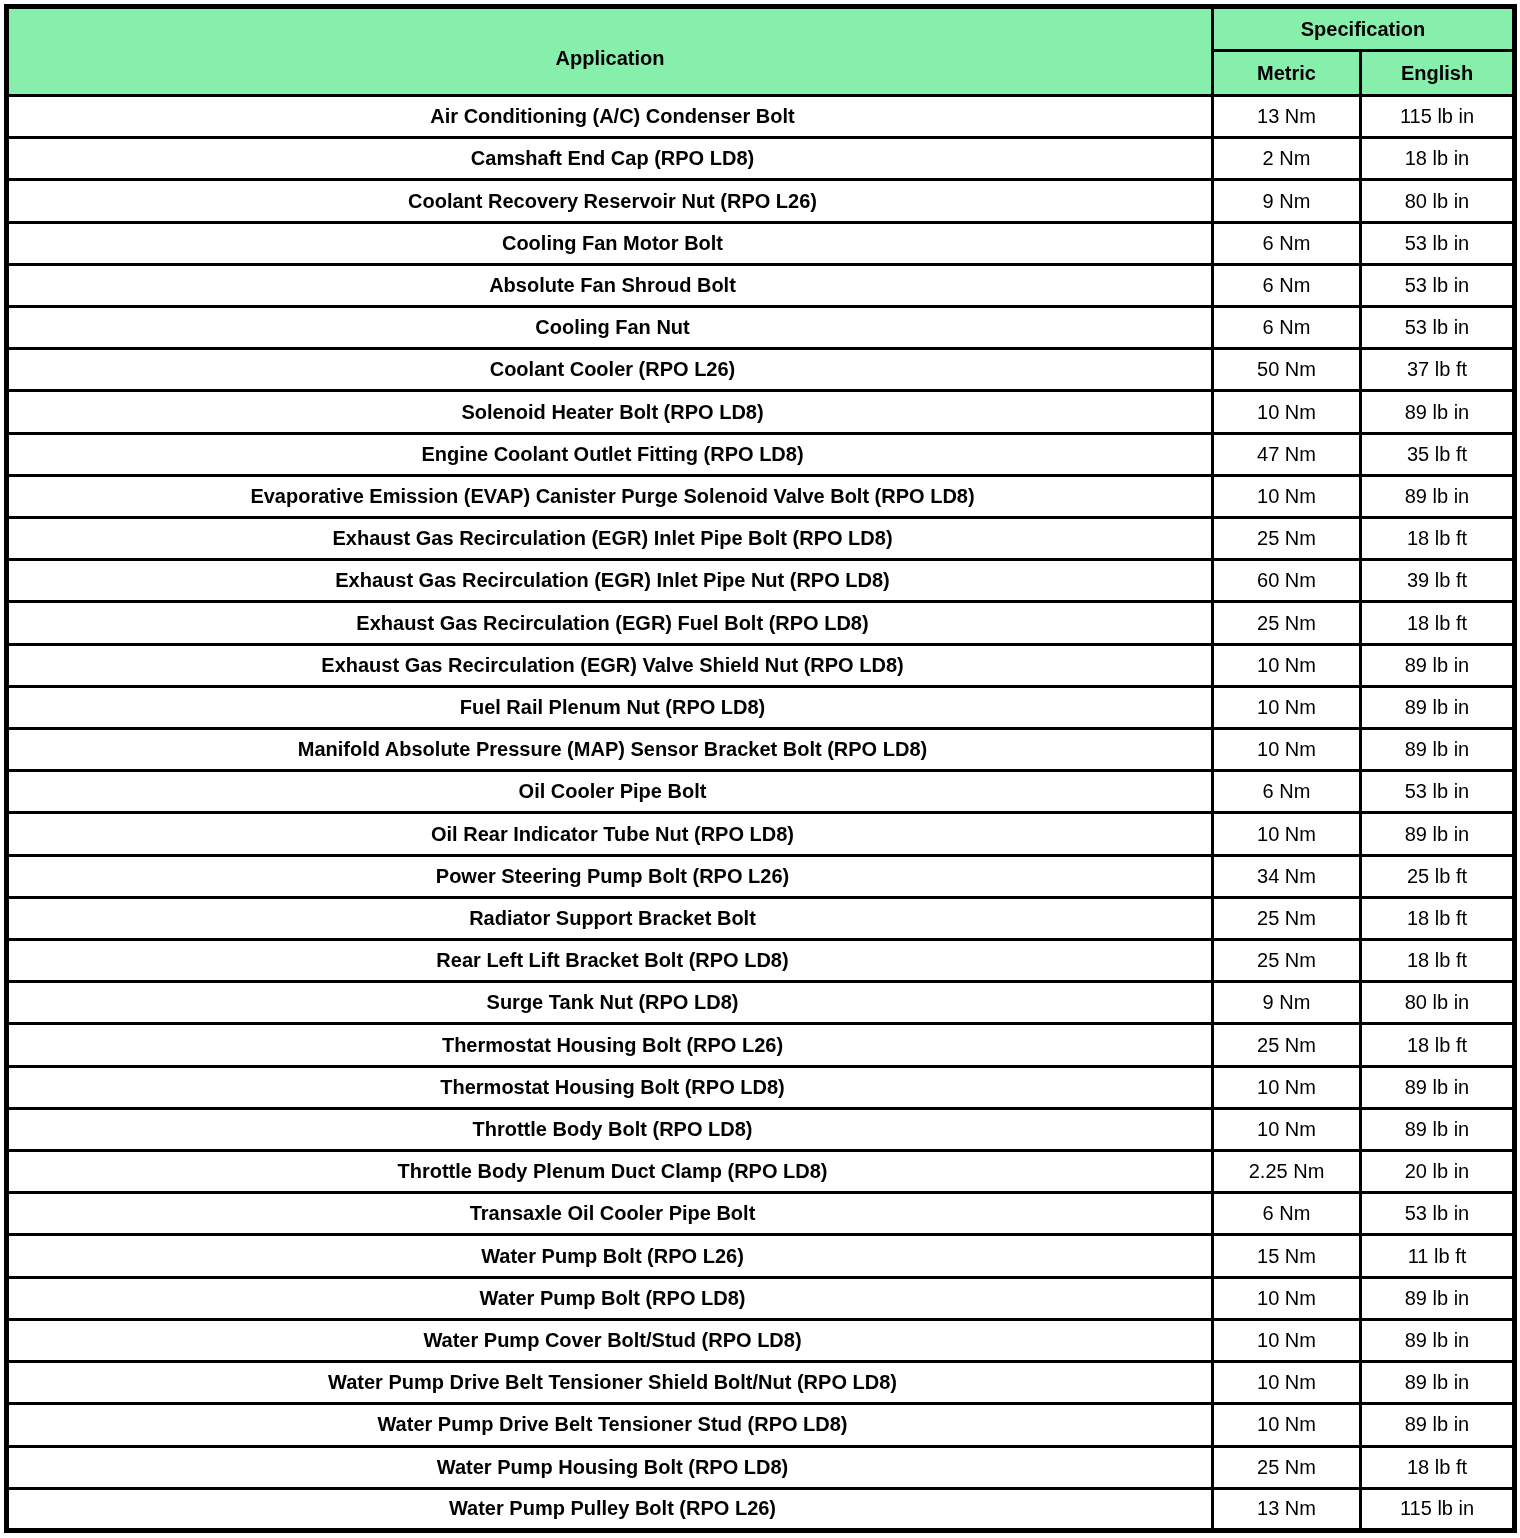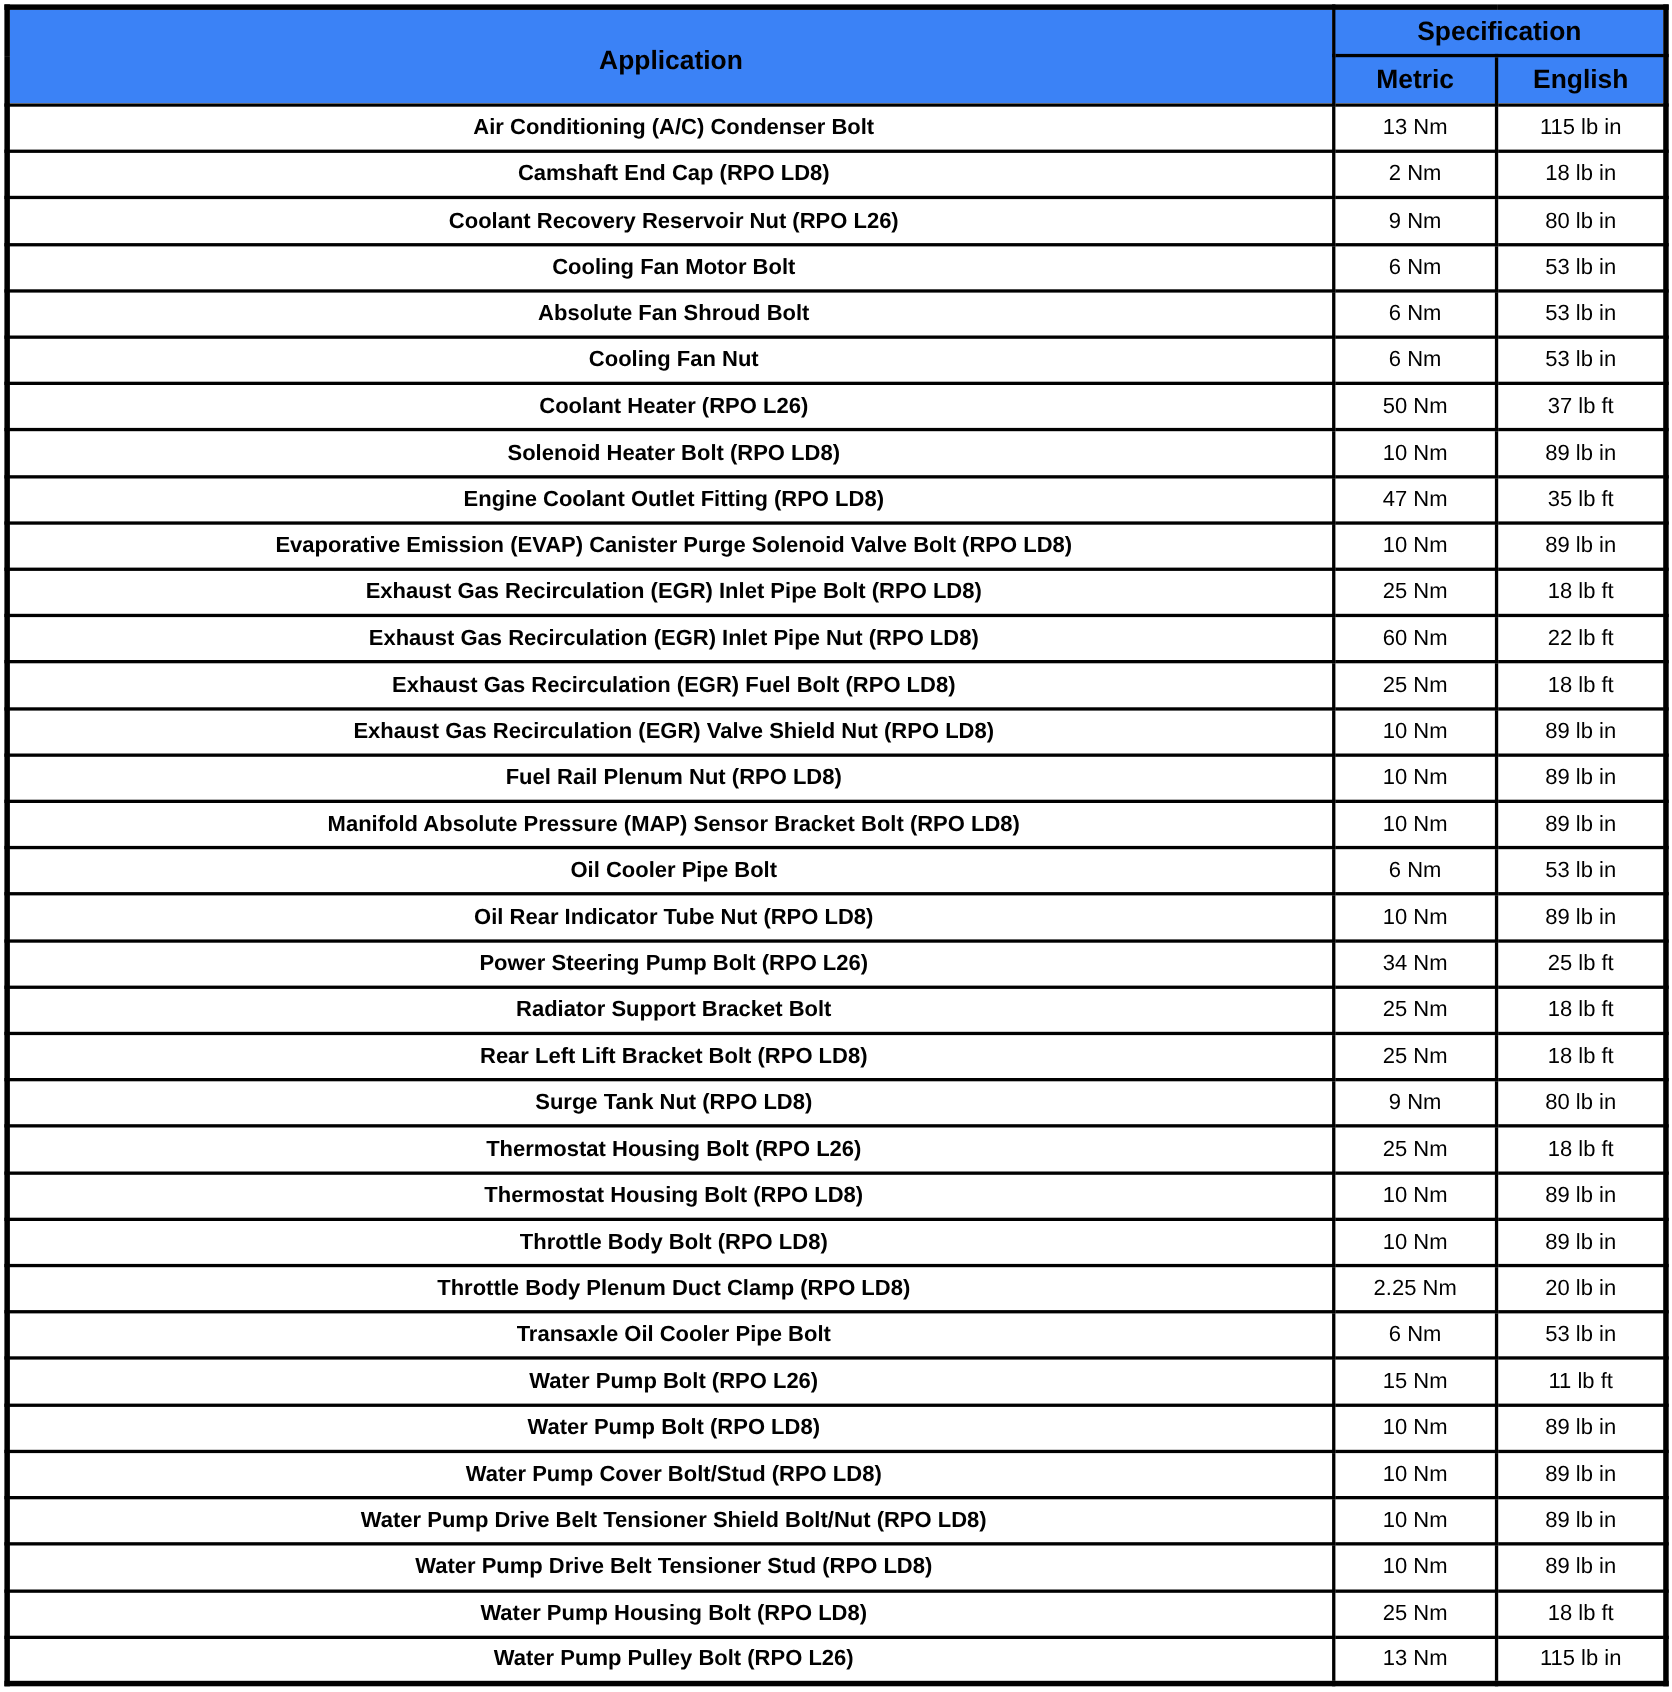--- a/index.html
+++ b/index.html
@@ -34,23 +34,23 @@
   }
   table.spec-table th,
   table.spec-table td {
     border: 3px solid #000000;
     overflow: hidden;
     white-space: nowrap;
   }
   
   thead th {
     font-weight: bold;
-    font-size: 24px;
+    font-size: 20px;
     text-align: center;
-    background: #3b82f6;
+    background: #86efac;
   }
   thead tr.hrow-1 { height: 44px; }
   thead tr.hrow-2 { height: 45px; }
   th.app-h {
     vertical-align: bottom;
     padding-bottom: 24px;
     border-bottom: 5px solid #000000;
   }
   th.spec-h {
     vertical-align: middle;
@@ -125,21 +125,21 @@
     <td class="num">53 lb in</td>
   </tr>
 
   <tr>
     <td class="app">Cooling Fan Nut</td>
     <td class="num">6 Nm</td>
     <td class="num">53 lb in</td>
   </tr>
 
   <tr>
-    <td class="app">Coolant Heater (RPO L26)</td>
+    <td class="app">Coolant Cooler (RPO L26)</td>
     <td class="num">50 Nm</td>
     <td class="num">37 lb ft</td>
   </tr>
 
   <tr>
     <td class="app">Solenoid Heater Bolt (RPO LD8)</td>
     <td class="num">10 Nm</td>
     <td class="num">89 lb in</td>
   </tr>
 
@@ -157,21 +157,21 @@
 
   <tr>
     <td class="app">Exhaust Gas Recirculation (EGR) Inlet Pipe Bolt (RPO LD8)</td>
     <td class="num">25 Nm</td>
     <td class="num">18 lb ft</td>
   </tr>
 
   <tr>
     <td class="app">Exhaust Gas Recirculation (EGR) Inlet Pipe Nut (RPO LD8)</td>
     <td class="num">60 Nm</td>
-    <td class="num">22 lb ft</td>
+    <td class="num">39 lb ft</td>
   </tr>
 
   <tr>
     <td class="app">Exhaust Gas Recirculation (EGR) Fuel Bolt (RPO LD8)</td>
     <td class="num">25 Nm</td>
     <td class="num">18 lb ft</td>
   </tr>
 
   <tr>
     <td class="app">Exhaust Gas Recirculation (EGR) Valve Shield Nut (RPO LD8)</td>

